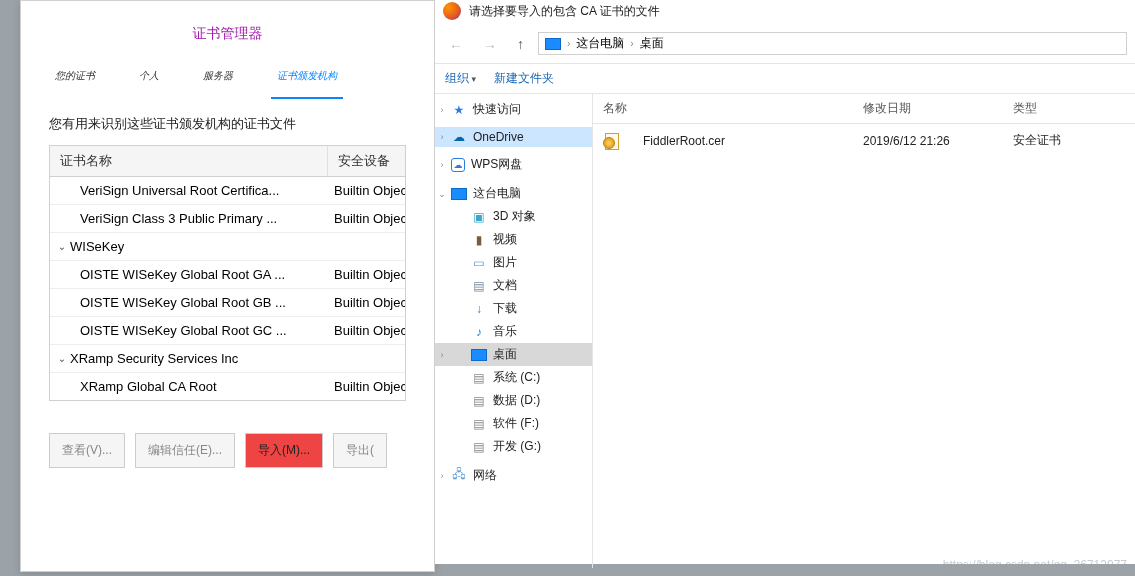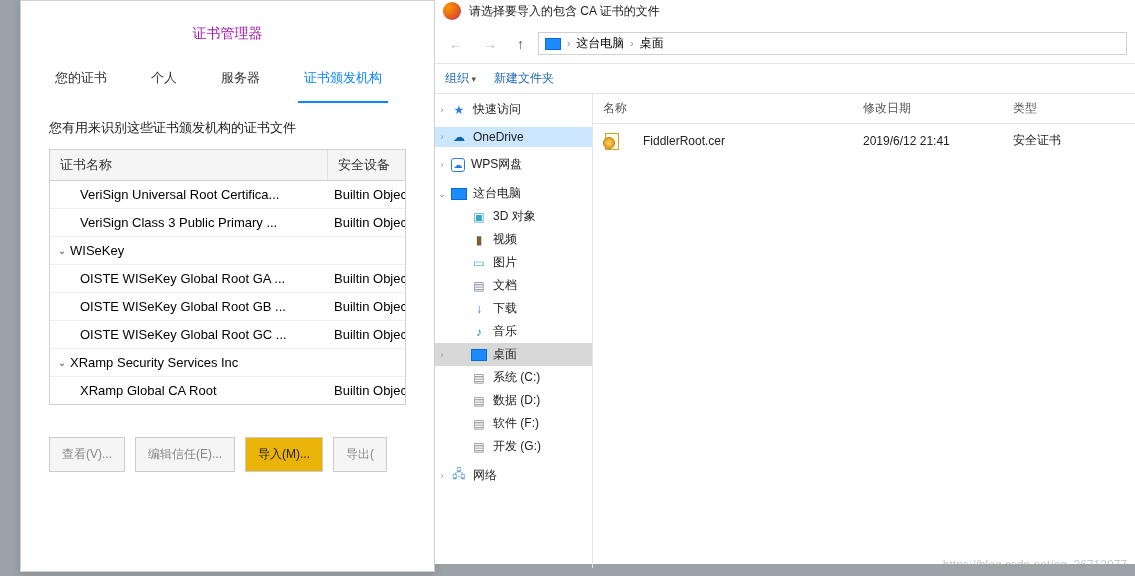--- a/index.html
+++ b/index.html
@@ -30,24 +30,25 @@
       padding: 24px 0 16px;
       color: #a21caf;
     }
     .cert-tabs {
       display: flex;
       padding: 0 28px;
       gap: 6px;
     }
     .cert-tab {
       padding: 10px 6px 14px;
-      font-size: 13px;
+      font-size: 10px;
       color: #333;
       cursor: pointer;
       border-bottom: 2px solid transparent;
+      font-style: italic;
     }
     .cert-tab.active {
       color: #0a84ff;
       border-bottom-color: #0a84ff;
     }
     .cert-tabs .spacer { flex: 0 0 20px; }
     .cert-body { padding: 16px 28px 10px; }
     .cert-desc {
       font-size: 13px;
       color: #222;
@@ -107,21 +108,21 @@
     .cert-btn {
       padding: 8px 12px;
       font-size: 12px;
       border: 1px solid #ccc;
       background: #f5f5f5;
       color: #888;
       cursor: default;
     }
     .cert-btn.enabled {
       color: #222;
-      background: #eab308;
+      background: #ef4444;
     }
 
     
     .file-dialog {
       position: absolute;
       left: 435px;
       top: 0;
       width: 700px;
       height: 564px;
       background: #fff;
@@ -448,20 +449,20 @@
       <div class="fd-list-head">
         <div class="lh-name">名称</div>
         <div class="lh-date">修改日期</div>
         <div class="lh-type">类型</div>
       </div>
       <div class="fd-list-row">
         <div class="lc-name">
           <span class="cert-file-icon"></span>
           <span>FiddlerRoot.cer</span>
         </div>
-        <div class="lc-date">2019/6/12 21:41</div>
+        <div class="lc-date">2019/6/12 21:26</div>
         <div class="lc-type">安全证书</div>
       </div>
     </div>
   </div>
 </div>
 
 <div class="watermark">https://blog.csdn.net/qq_26712977</div>
 
 </body></html>

